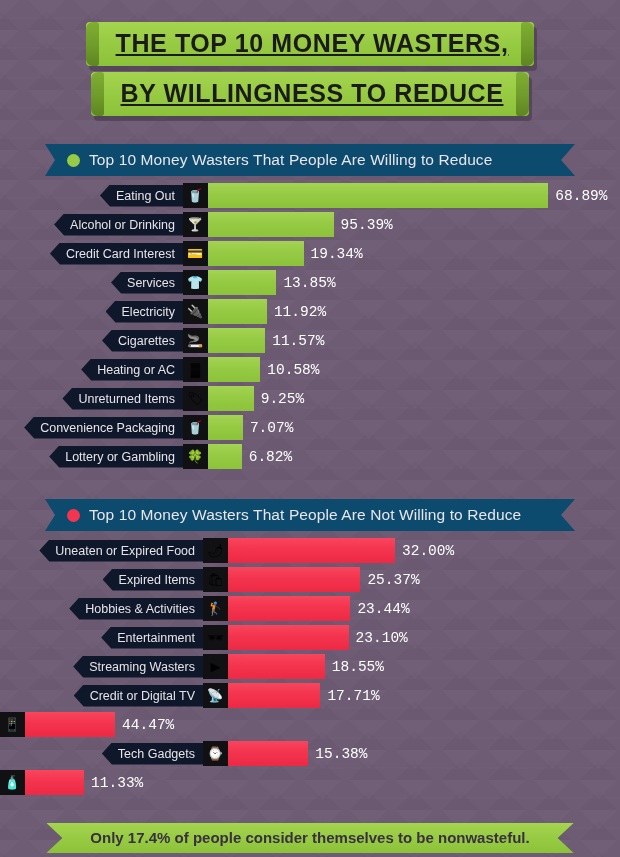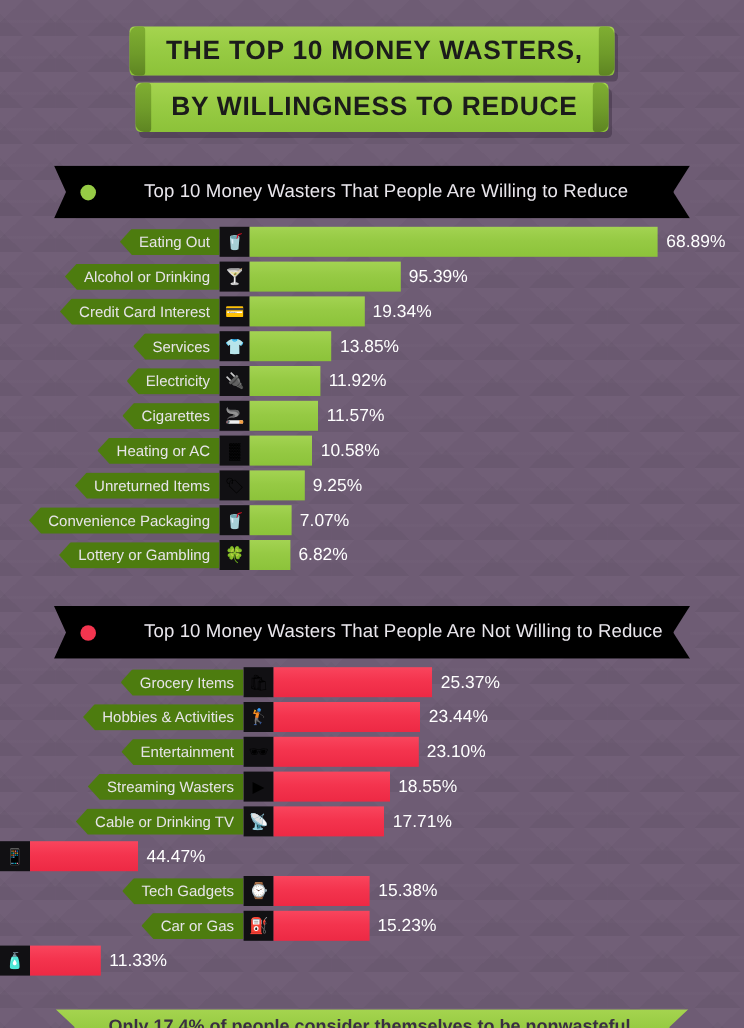--- a/index.html
+++ b/index.html
@@ -42,48 +42,48 @@
   #title-block { padding-top: 22px; }
 
   .title-row { display: flex; justify-content: center; margin-bottom: 6px; }
 
   .title-bar {
     position: relative;
     display: inline-block;
     background: linear-gradient(180deg,#a5d44f 0%, #97cb43 48%, #8cc239 100%);
     color: #1b1b1b;
     font-weight: bold;
-    font-size: 22px;
+    font-size: 25px;
     letter-spacing: .6px;
     padding: 7px 26px 8px 30px;
     border-radius: 4px;
     box-shadow: 3px 5px 0 rgba(40,26,46,.33);
+    text-decoration: underline;
   }
   .title-bar::before, .title-bar::after {
     content: "";
     position: absolute;
     top: 0; bottom: 0;
     width: 13px;
     background: linear-gradient(180deg,#7fae32 0%, #6f9b2a 55%, #5e8522 100%);
   }
   .title-bar::before { left: 0;  border-radius: 7px 3px 3px 7px; }
   .title-bar::after  { right: 0; border-radius: 3px 7px 7px 3px; }
 
   
   .section-header {
     position: relative;
     margin: 0 auto;
     width: 530px;
-    height: 44px;
-    background: #000000;
+    height: 32px;
+    background: #0c4a6e;
     display: flex;
     align-items: center;
     padding-left: 22px;
     clip-path: polygon(0 0, 100% 0, 100% 100%, 0 100%, 10px 50%);
-    gap: 31px;
   }
   .section-header::after {
     content: "";
     position: absolute;
     right: 0; top: 0;
     width: 14px; height: 100%;
     background: #6e5c74;
     clip-path: polygon(100% 0, 100% 100%, 0 50%);
   }
   .hdr-dot {
@@ -109,21 +109,21 @@
     height: 25px;
     margin-bottom: 4px;
   }
   .row-label-wrap {
     display: flex;
     justify-content: flex-end;
     flex: none;
   }
   .row-label {
     position: relative;
-    background: #4d7c0f;
+    background: #0f172a;
     color: #e7e4e9;
     font-size: 12.5px;
     height: 22px;
     line-height: 22px;
     padding: 0 8px 0 16px;
     white-space: nowrap;
     clip-path: polygon(10px 0, 100% 0, 100% 100%, 10px 100%, 0 50%);
   }
   .row-icon {
     flex: none;
@@ -140,20 +140,21 @@
     flex: none;
   }
   .bar.green { background: linear-gradient(180deg,#a3d352 0%, #96ca44 45%, #8cc33a 100%); }
   .bar.red   { background: linear-gradient(180deg,#f9455d 0%, #f4344e 45%, #ed2944 100%); }
   .bar-value {
     color: #ffffff;
     font-size: 14.5px;
     margin-left: 7px;
     white-space: nowrap;
     flex: none;
+    font-family: Liberation Mono, monospace;
   }
 
   
   #chart-willing .row-label-wrap { width: 183px; }
   #chart-notwilling .row-label-wrap { width: 203px; }
 
   
   #footer-wrap { display: flex; justify-content: center; }
   #footer-ribbon {
     position: relative;
@@ -280,21 +281,29 @@
   <div style="height:26px"></div>
 
   <div class="section-header">
     <span class="hdr-dot red"></span>
     <span class="hdr-text">Top 10 Money Wasters That People Are Not Willing to Reduce</span>
   </div>
 
   <div class="chart" id="chart-notwilling">
       <div class="row">
         <div class="row-label-wrap">
-          <div class="row-label">Grocery Items</div>
+          <div class="row-label">Uneaten or Expired Food</div>
+        </div>
+        <div class="row-icon">🌶</div>
+        <div class="bar red" style="width: 167px;"></div>
+        <div class="bar-value">32.00%</div>
+      </div>
+      <div class="row">
+        <div class="row-label-wrap">
+          <div class="row-label">Expired Items</div>
         </div>
         <div class="row-icon">🛍</div>
         <div class="bar red" style="width: 132.4px;"></div>
         <div class="bar-value">25.37%</div>
       </div>
       <div class="row">
         <div class="row-label-wrap">
           <div class="row-label">Hobbies &amp; Activities</div>
         </div>
         <div class="row-icon">🏌</div>
@@ -312,48 +321,40 @@
       <div class="row">
         <div class="row-label-wrap">
           <div class="row-label">Streaming Wasters</div>
         </div>
         <div class="row-icon">▶</div>
         <div class="bar red" style="width: 96.8px;"></div>
         <div class="bar-value">18.55%</div>
       </div>
       <div class="row">
         <div class="row-label-wrap">
-          <div class="row-label">Cable or Drinking TV</div>
+          <div class="row-label">Credit or Digital TV</div>
         </div>
         <div class="row-icon">📡</div>
         <div class="bar red" style="width: 92.4px;"></div>
         <div class="bar-value">17.71%</div>
       </div>
       <div class="row">
         <div class="row-icon">📱</div>
         <div class="bar red" style="width: 90.1px;"></div>
         <div class="bar-value">44.47%</div>
       </div>
       <div class="row">
         <div class="row-label-wrap">
           <div class="row-label">Tech Gadgets</div>
         </div>
         <div class="row-icon">⌚</div>
         <div class="bar red" style="width: 80.3px;"></div>
         <div class="bar-value">15.38%</div>
       </div>
       <div class="row">
-        <div class="row-label-wrap">
-          <div class="row-label">Car or Gas</div>
-        </div>
-        <div class="row-icon">⛽</div>
-        <div class="bar red" style="width: 79.5px;"></div>
-        <div class="bar-value">15.23%</div>
-      </div>
-      <div class="row">
         <div class="row-icon">🧴</div>
         <div class="bar red" style="width: 59.1px;"></div>
         <div class="bar-value">11.33%</div>
       </div>
     </div>
 
   <div style="height:24px"></div>
 
   <div id="footer-wrap">
     <div id="footer-ribbon">Only 17.4% of people consider themselves to be nonwasteful.</div>

